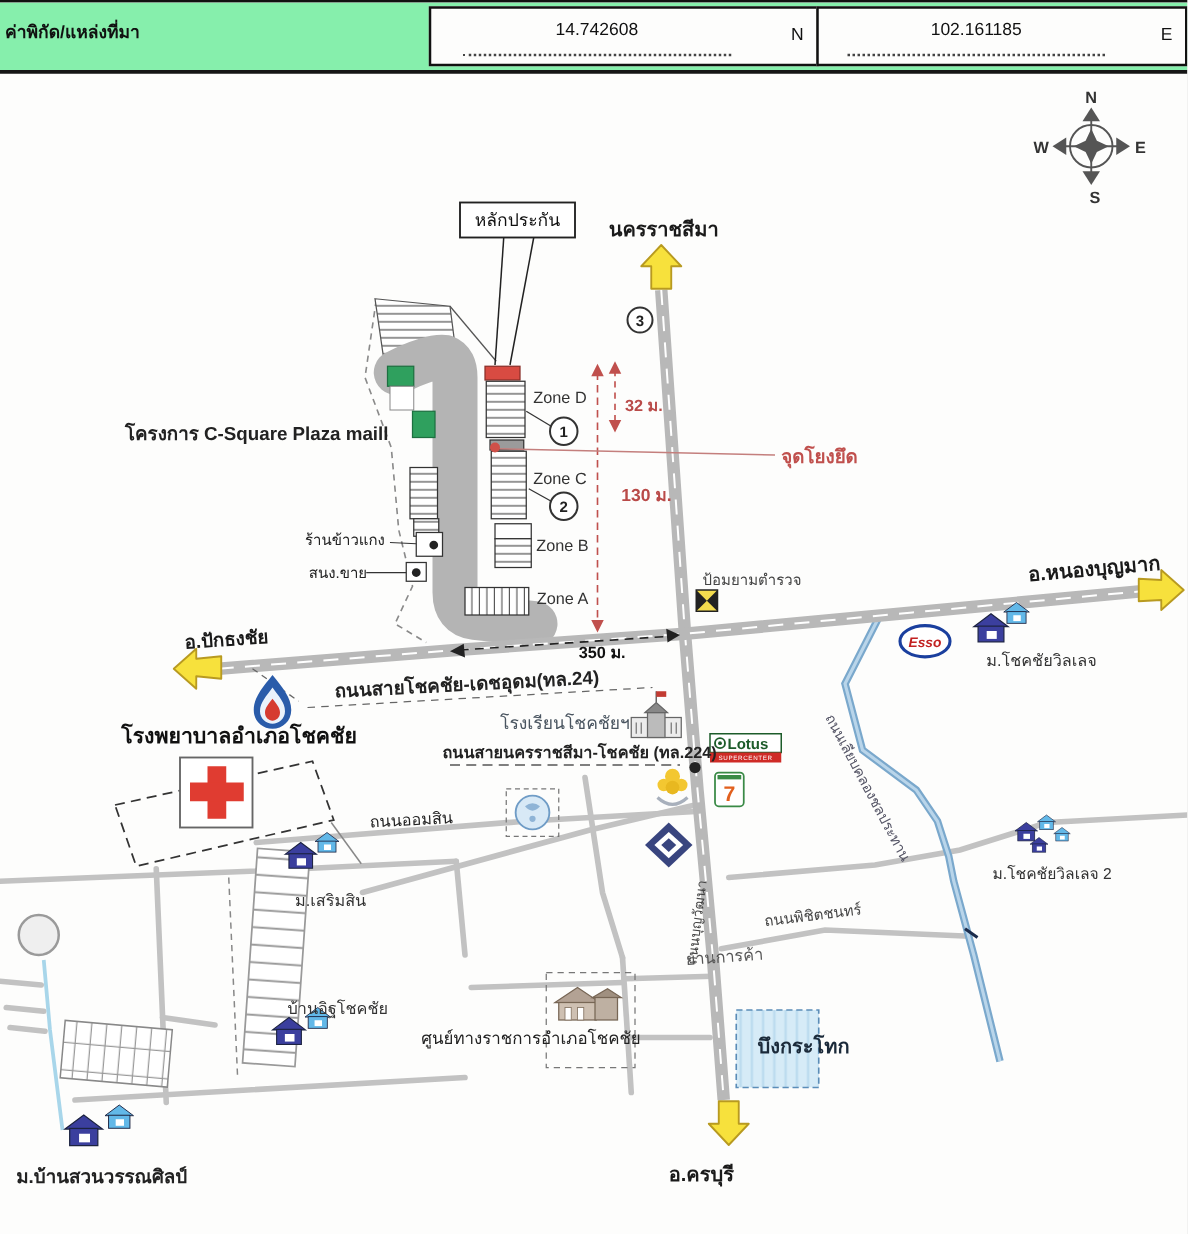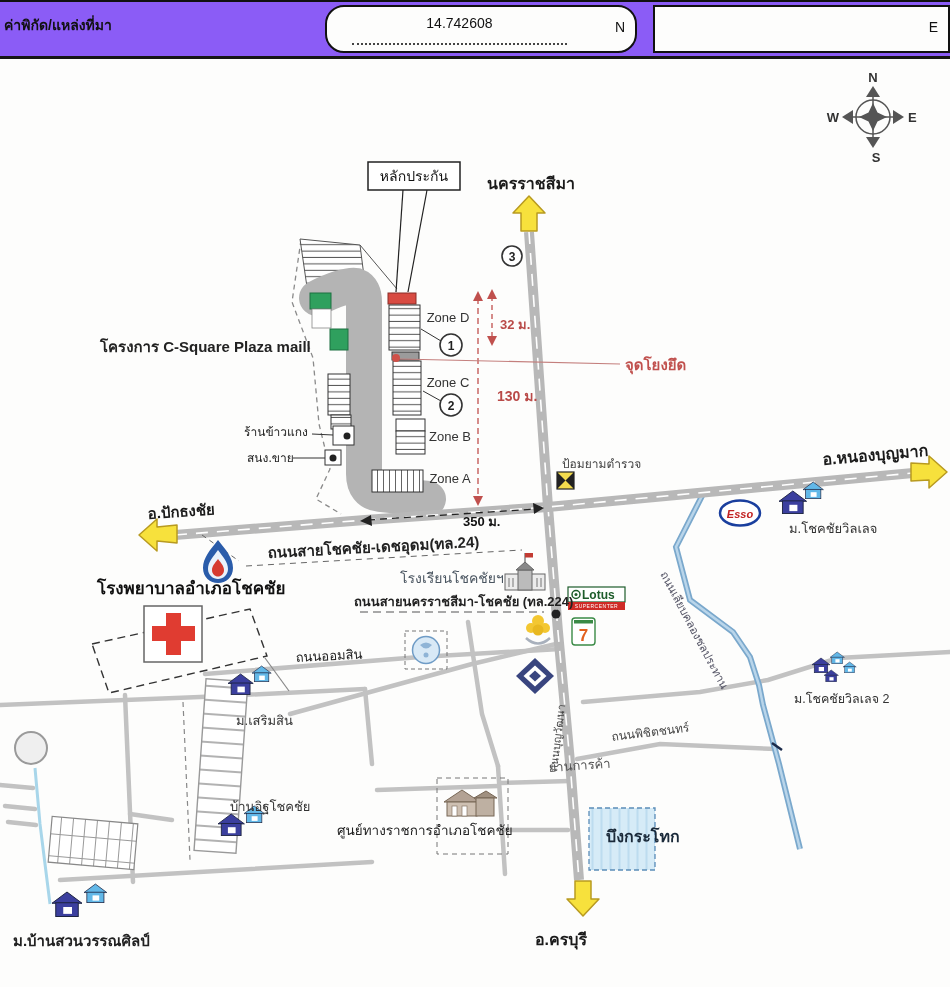--- a/index.html
+++ b/index.html
@@ -2,27 +2,27 @@
 <html><head>
 <meta charset="utf-8">
 <style>
   html,body{margin:0;padding:0;background:#e9e9e9;}
   body{font-family:"Liberation Sans","DejaVu Sans",sans-serif;}
   .stage{position:relative;width:950px;height:987px;background:#fdfdfc;overflow:hidden;margin:0 auto;
          border-top:2px solid #111;}
   .map-svg{position:absolute;left:0;top:0;width:950px;height:987px;}
   .map-svg text{font-family:"Liberation Sans","DejaVu Sans",sans-serif;}
   
-  .hdr{position:absolute;left:0;top:0;width:950px;height:54px;background:#8b5cf6;z-index:5;}
+  .hdr{position:absolute;left:0;top:0;width:950px;height:54px;background:#86efac;z-index:5;}
   .hdr-rule{position:absolute;left:0;top:54px;width:950px;height:3px;background:#161616;z-index:5;}
   .hdr-label{position:absolute;left:4px;top:12px;font-size:14px;font-weight:bold;color:#111;}
   .hdr-gps{position:absolute;left:140px;top:10px;width:182px;text-align:center;font-size:13px;color:#222;
            border-bottom:2px dotted #444;padding-bottom:14px;}
   .hdr-box{position:absolute;top:3px;height:44px;border:2px solid #111;background:#fdfdfc;}
-  .hdr-box1{left:325px;width:308px;border-radius:19px;}
+  .hdr-box1{left:343px;width:308px;}
   .hdr-box2{left:653px;width:293px;}
   .hdr-val{position:absolute;left:8%;top:8px;width:70%;text-align:center;font-size:14px;color:#111;
            border-bottom:2px dotted #444;padding-bottom:12px;}
   .hdr-dir{position:absolute;right:10px;top:12px;font-size:14px;color:#111;}
 </style>
 </head>
 <body>
 
 <div class="stage">
 
@@ -317,18 +317,19 @@
   </g>
 </svg>
 
 <div class="hdr">
   <div class="hdr-label">ค่าพิกัด/แหล่งที่มา</div>
   <div class="hdr-box hdr-box1">
     <span class="hdr-val">14.742608</span>
     <span class="hdr-dir">N</span>
   </div>
   <div class="hdr-box hdr-box2">
+    <span class="hdr-val">102.161185</span>
     <span class="hdr-dir">E</span>
   </div>
 </div>
 <div class="hdr-rule"></div>
 
 </div>
 
 </body></html>

